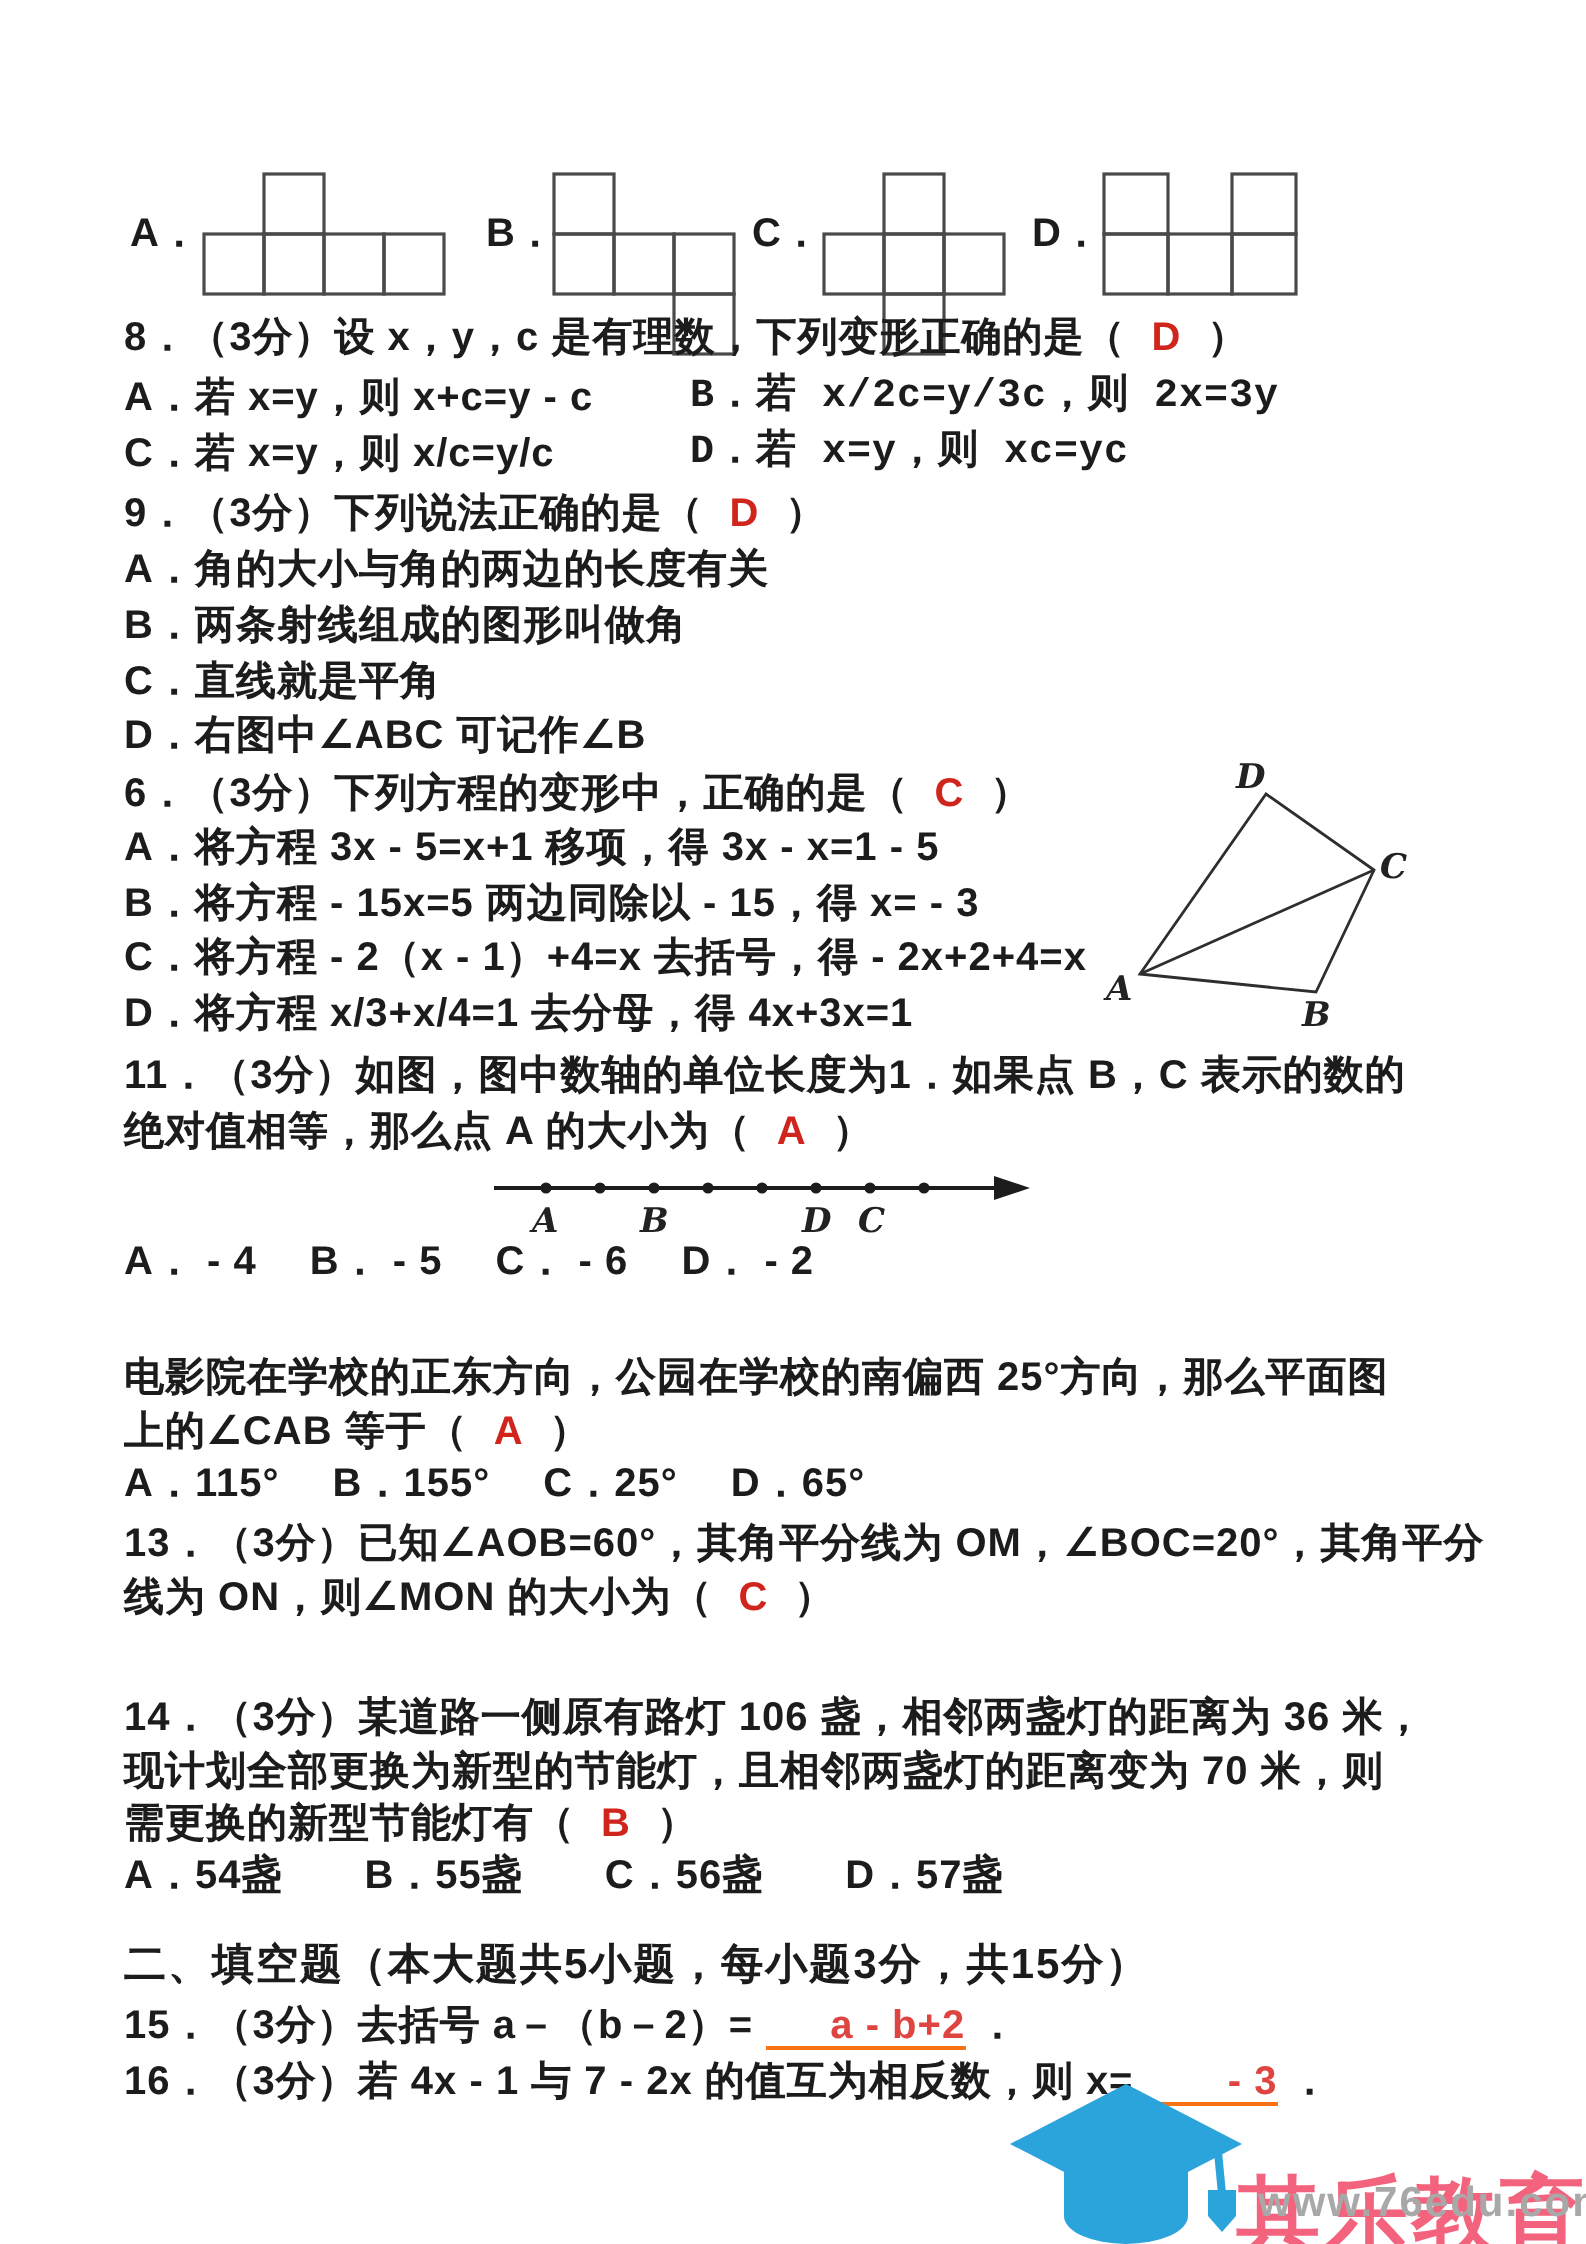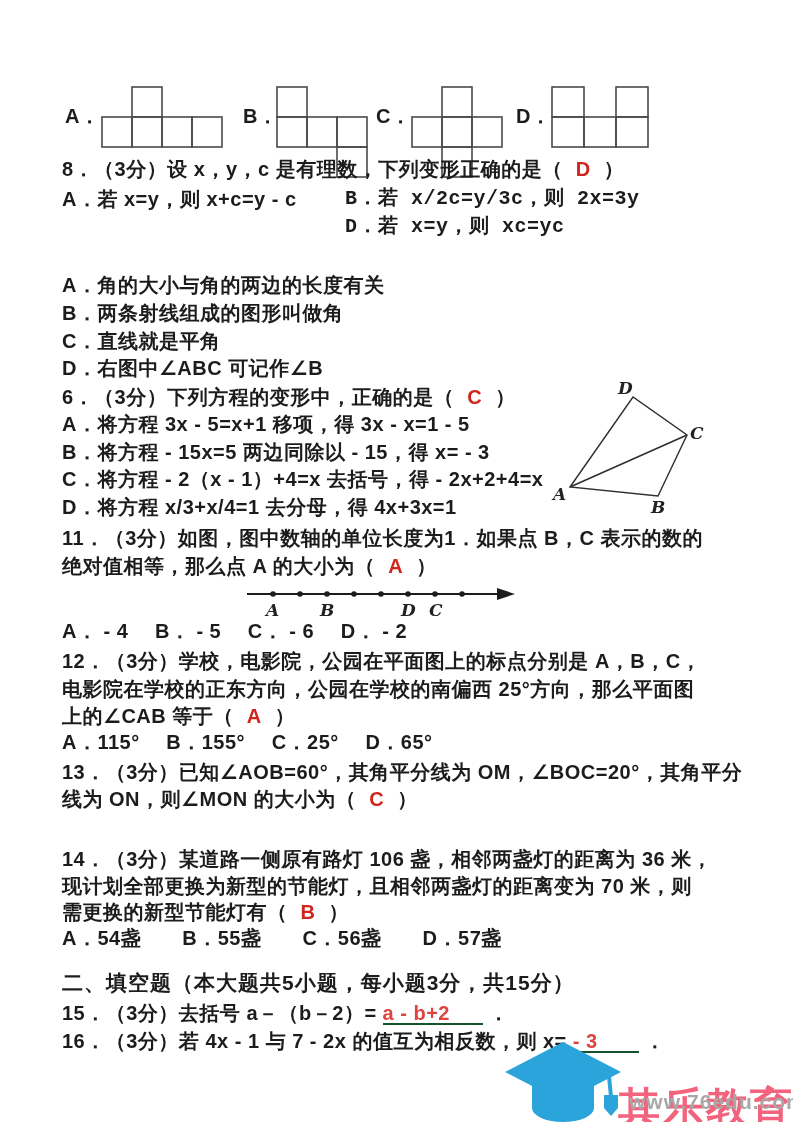--- a/index.html
+++ b/index.html
@@ -5,22 +5,22 @@
   html,body{margin:0;padding:0;background:#e8e8e8;}
   .page{
     position:relative;width:793px;height:1122px;margin:0 auto;
     background:#ffffff;overflow:hidden;
     font-family:"Liberation Sans","DejaVu Sans",sans-serif;
     color:#1c1c1c;font-weight:bold;
   }
   .line{position:absolute;left:62px;font-size:20px;line-height:24px;white-space:nowrap;letter-spacing:0.5px;}
   .col2{position:absolute;left:283px;top:0;white-space:nowrap;font-family:Liberation Mono, monospace;}
   .ans{color:#d0251d;padding:0 13px;}
-  .blank{display:inline-block;min-width:100px;text-align:left;color:#de4440;
-         border-bottom:2px solid #14532d;margin:0 6px;line-height:20px;}
+  .blank{display:inline-block;min-width:100px;text-align:right;color:#de4440;
+         border-bottom:2px solid #f97316;margin:0 6px;line-height:20px;}
   .blank.short{min-width:66px;}
   .netlabel{position:absolute;top:103px;font-size:20px;}
   .section-title{font-size:21px;letter-spacing:1px;text-align:right;}
   .figsvg{position:absolute;}
   .figtext{font-family:"DejaVu Serif","Liberation Serif",serif;font-style:italic;font-weight:bold;fill:#222;}
   .brand{position:absolute;left:505px;top:1038px;width:290px;height:86px;}
   .brand-name{position:absolute;left:113px;top:6px;font-size:42px;letter-spacing:2px;color:#f4637d;margin-top:36px;}
   .brand-url{position:absolute;left:124px;top:52px;font-size:21px;letter-spacing:1px;color:#a8a8a8;}
   svg{display:block;}
 </style>
@@ -64,23 +64,27 @@
   </svg>
 
   <div class="line" style="top:157px">
     <span>8．（3分）设 x，y，c 是有理数，下列变形正确的是（</span><span class="ans">D</span><span>）</span>
   </div>
   <div class="line" style="top:187px;width:680px">
     <span>A．若 x=y，则 x+c=y - c</span>
     <span class="col2">B．若 x/2c=y/3c，则 2x=3y</span>
   </div>
   <div class="line" style="top:215px;width:680px">
+    <span>C．若 x=y，则 x/c=y/c</span>
     <span class="col2">D．若 x=y，则 xc=yc</span>
   </div>
 
+  <div class="line" style="top:245px">
+    <span>9．（3分）下列说法正确的是（</span><span class="ans">D</span><span>）</span>
+  </div>
   <div class="line" style="top:273px">A．角的大小与角的两边的长度有关</div>
   <div class="line" style="top:301px">B．两条射线组成的图形叫做角</div>
   <div class="line" style="top:329px">C．直线就是平角</div>
   <div class="line" style="top:356px">D．右图中∠ABC 可记作∠B</div>
 
   <div class="line" style="top:385px">
     <span>6．（3分）下列方程的变形中，正确的是（</span><span class="ans">C</span><span>）</span>
   </div>
   <div class="line" style="top:412px">A．将方程 3x - 5=x+1 移项，得 3x - x=1 - 5</div>
   <div class="line" style="top:440px">B．将方程 - 15x=5 两边同除以 - 15，得 x= - 3</div>
@@ -117,21 +121,20 @@
         <circle cx="217" cy="16" r="2.8"></circle>
     </g>
     <text class="figtext" x="21" y="38" font-size="17">A</text>
     <text class="figtext" x="75" y="38" font-size="17">B</text>
     <text class="figtext" x="156" y="38" font-size="17">D</text>
     <text class="figtext" x="184" y="38" font-size="17">C</text>
   </svg>
 
   <div class="line" style="top:619px">A． - 4　 B． - 5　 C． - 6　 D． - 2</div>
 
-  <div class="line" style="top:649px">12．（3分）学校，电影院，公园在平面图上的标点分别是 A，B，C，</div>
   <div class="line" style="top:677px">电影院在学校的正东方向，公园在学校的南偏西 25°方向，那么平面图</div>
   <div class="line" style="top:704px">
     <span>上的∠CAB 等于（</span><span class="ans">A</span><span>）</span>
   </div>
   <div class="line" style="top:730px">A．115°　 B．155°　 C．25°　 D．65°</div>
 
   <div class="line" style="top:760px">13．（3分）已知∠AOB=60°，其角平分线为 OM，∠BOC=20°，其角平分</div>
   <div class="line" style="top:787px">
     <span>线为 ON，则∠MON 的大小为（</span><span class="ans">C</span><span>）</span>
   </div>

